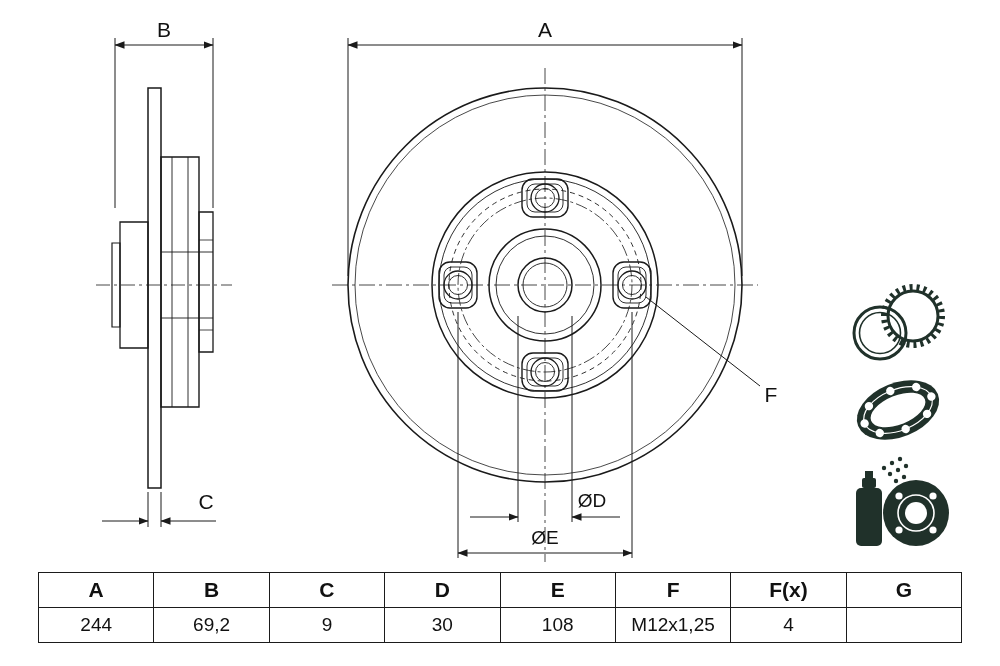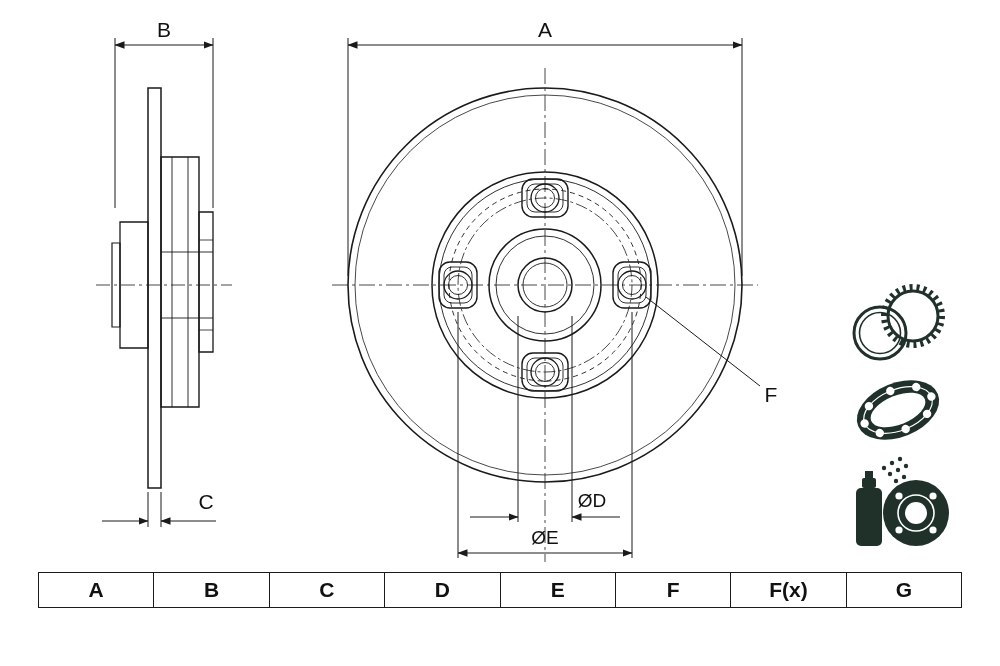--- a/index.html
+++ b/index.html
@@ -192,15 +192,25 @@
         <tr>
       <th>A</th>
       <th>B</th>
       <th>C</th>
       <th>D</th>
       <th>E</th>
       <th>F</th>
       <th>F(x)</th>
       <th>G</th>
     </tr>
+    <tr>
+      <td>244</td>
+      <td>69,2</td>
+      <td>9</td>
+      <td>30</td>
+      <td>108</td>
+      <td>M12x1,25</td>
+      <td>4</td>
+      <td></td>
+    </tr>
   </tbody>
     </table>
 </div>
 
 </body></html>

